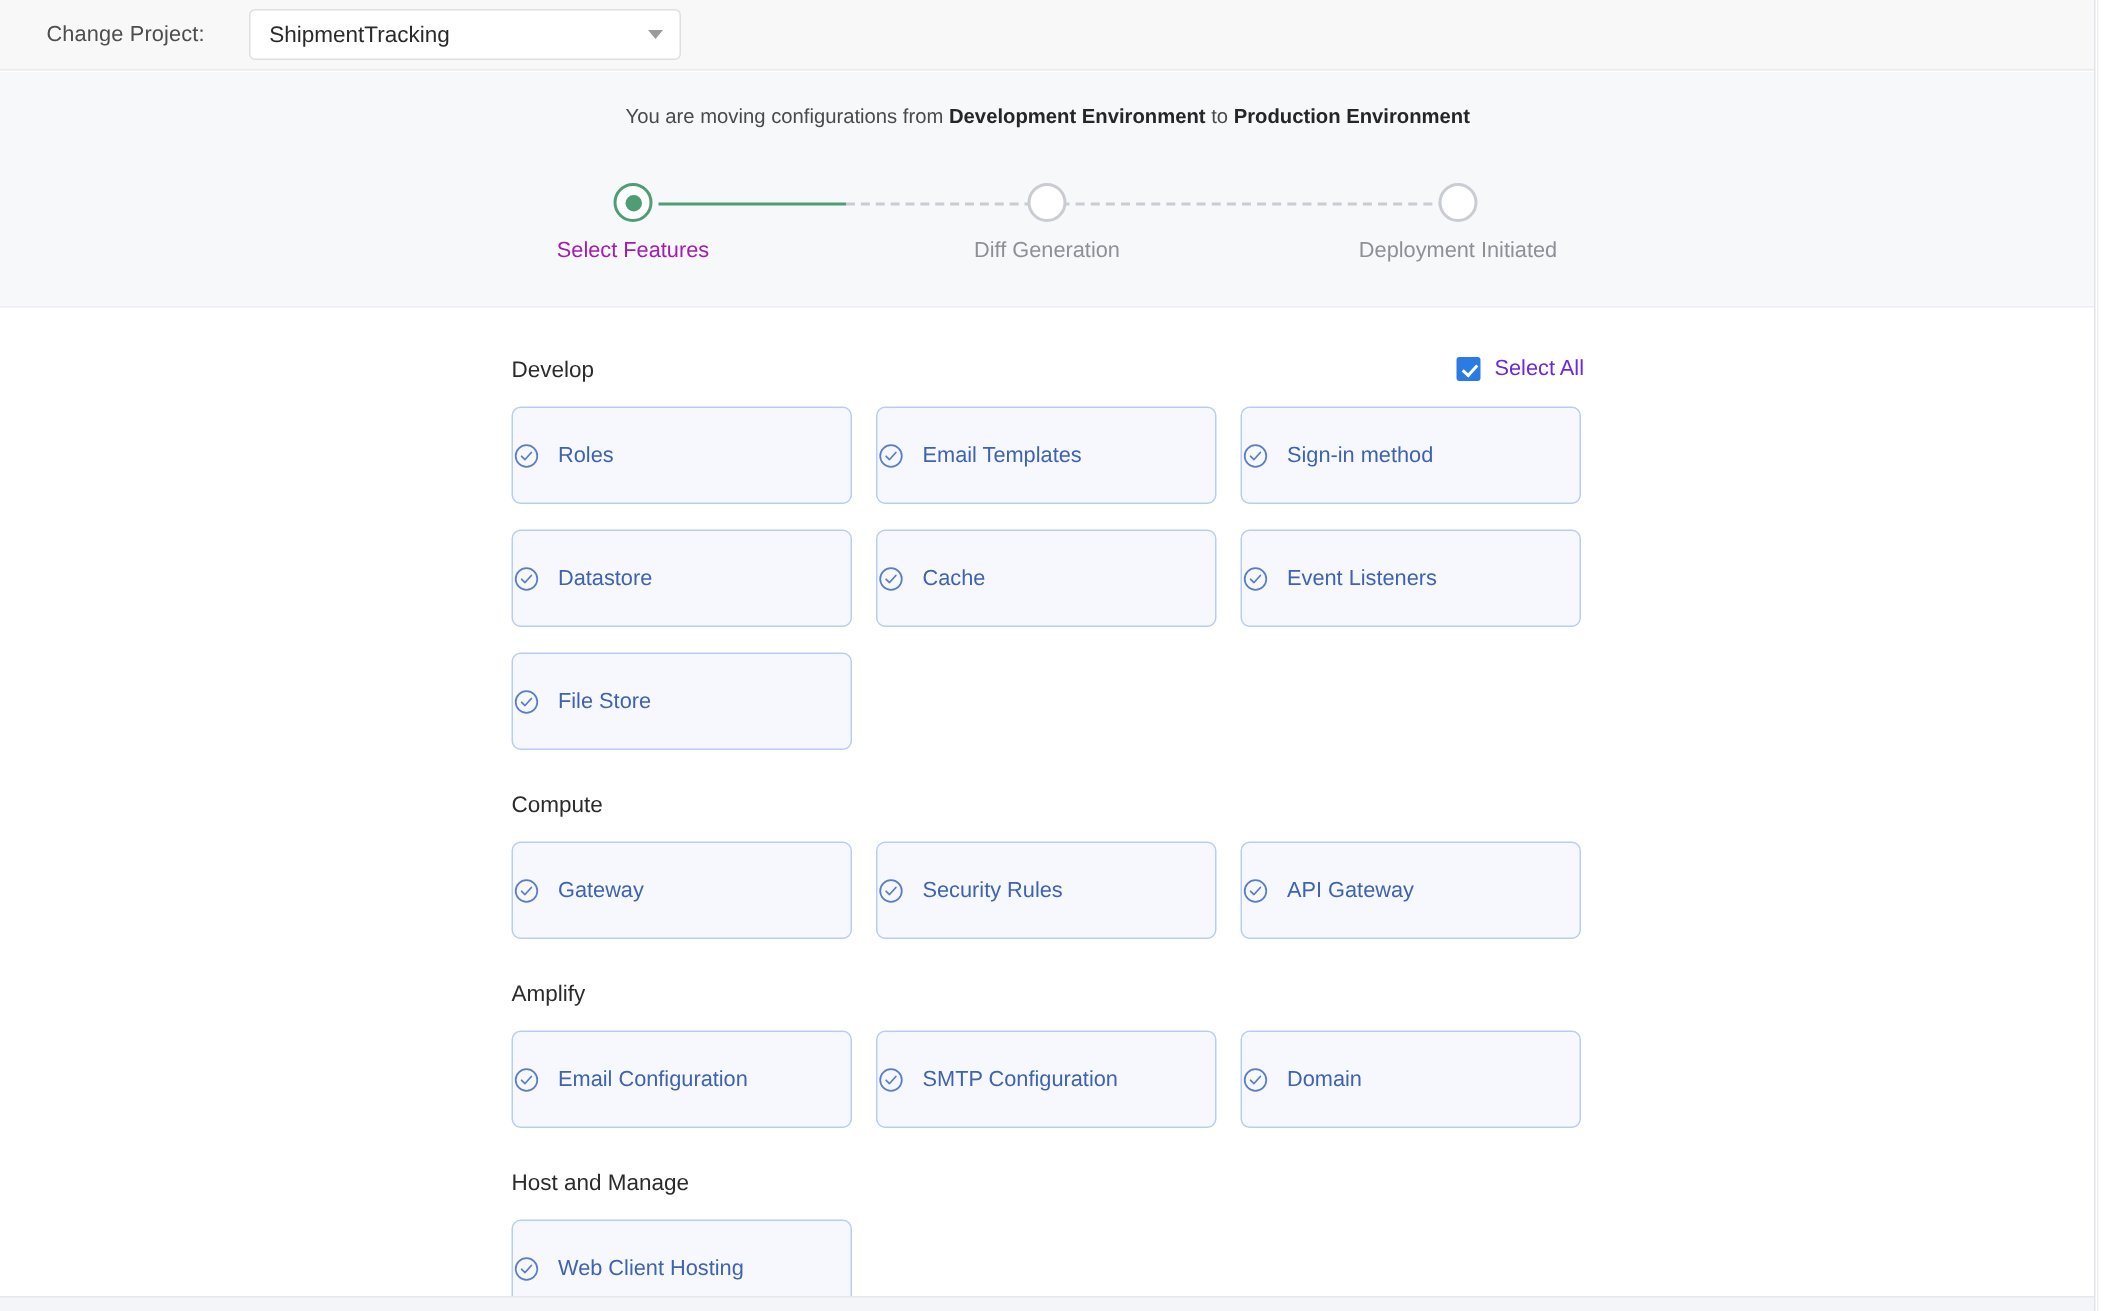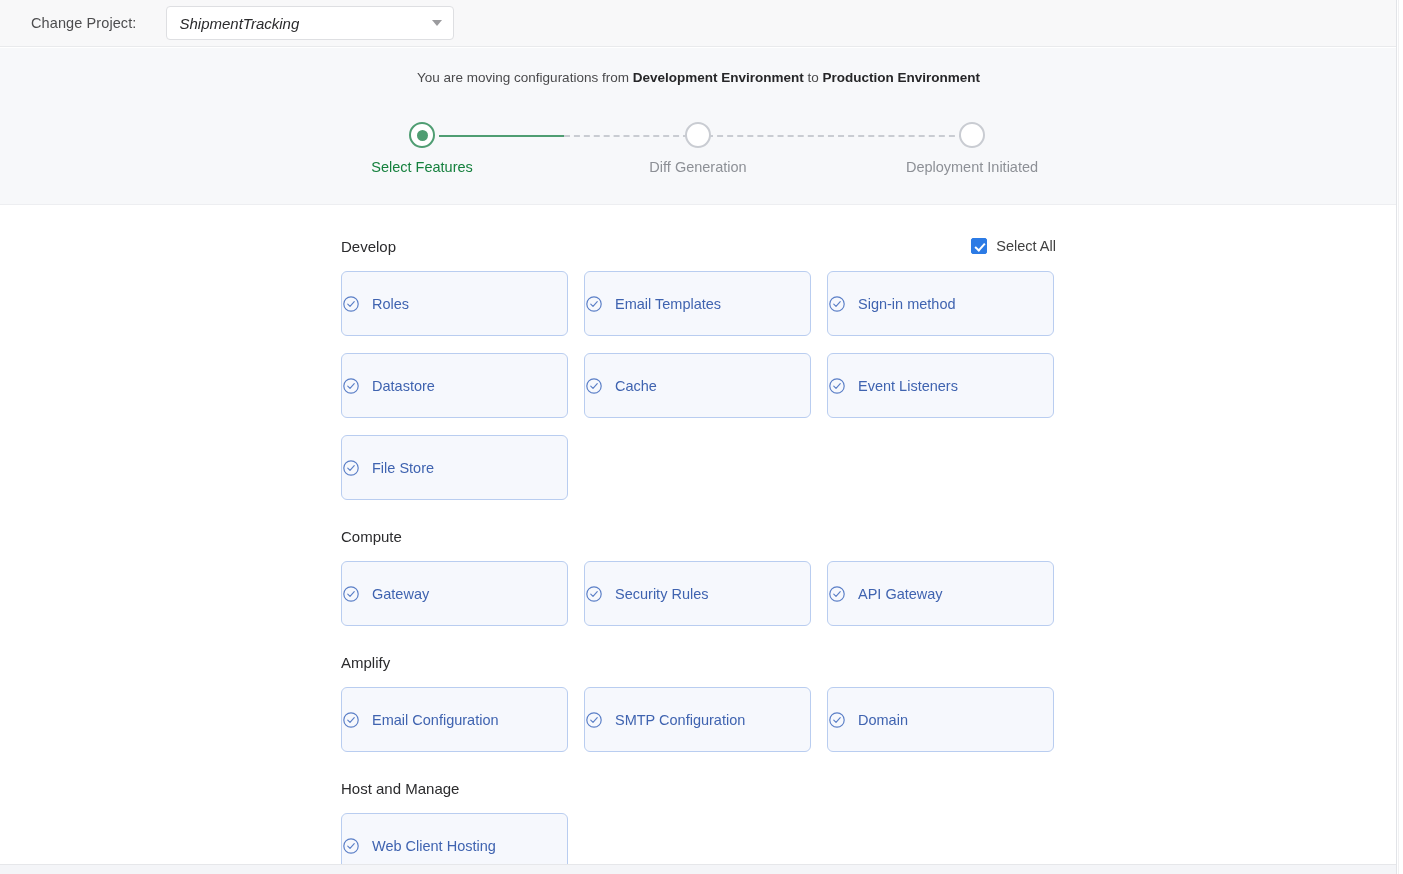--- a/index.html
+++ b/index.html
@@ -64,21 +64,20 @@
     margin-left: 30px;
     width: 288px;
     height: 34px;
     background: #ffffff;
     border: 1px solid #dedfe2;
     border-radius: 4px;
     display: flex;
     align-items: center;
     padding: 0 28px 0 12px;
     cursor: pointer;
-    font-style: italic;
   }
   .project-select-value {
     font-size: 15px;
     color: #2a2a2c;
     white-space: nowrap;
     overflow: hidden;
     text-overflow: ellipsis;
   }
   .caret {
     position: absolute;
@@ -172,21 +171,21 @@
     background: #4f9d72;
   }
   .step-dot.pending {
     border: 2px solid #c9ccd2;
   }
   .step-label {
     margin-top: 11px;
     font-size: 14.5px;
     color: #8d9096;
   }
-  .step-label.active { color: #15803d; }
+  .step-label.active { color: #a21caf; }
 
   
   .content {
     position: absolute;
     top: 206px; left: 0;
     width: 1397px;
     height: 658px;
     background: #ffffff;
     overflow: hidden;
   }
@@ -228,21 +227,21 @@
     content: "";
     position: absolute;
     left: 4.5px; top: 1.5px;
     width: 4px; height: 8px;
     border: solid #ffffff;
     border-width: 0 2px 2px 0;
     transform: rotate(42deg);
   }
   .select-all-label {
     font-size: 14.5px;
-    color: #404040;
+    color: #6d28d9;
   }
 
   .cards {
     display: flex;
     flex-wrap: wrap;
     gap: 17px 16px;
   }
   .card {
     width: 227px;
     height: 65px;

